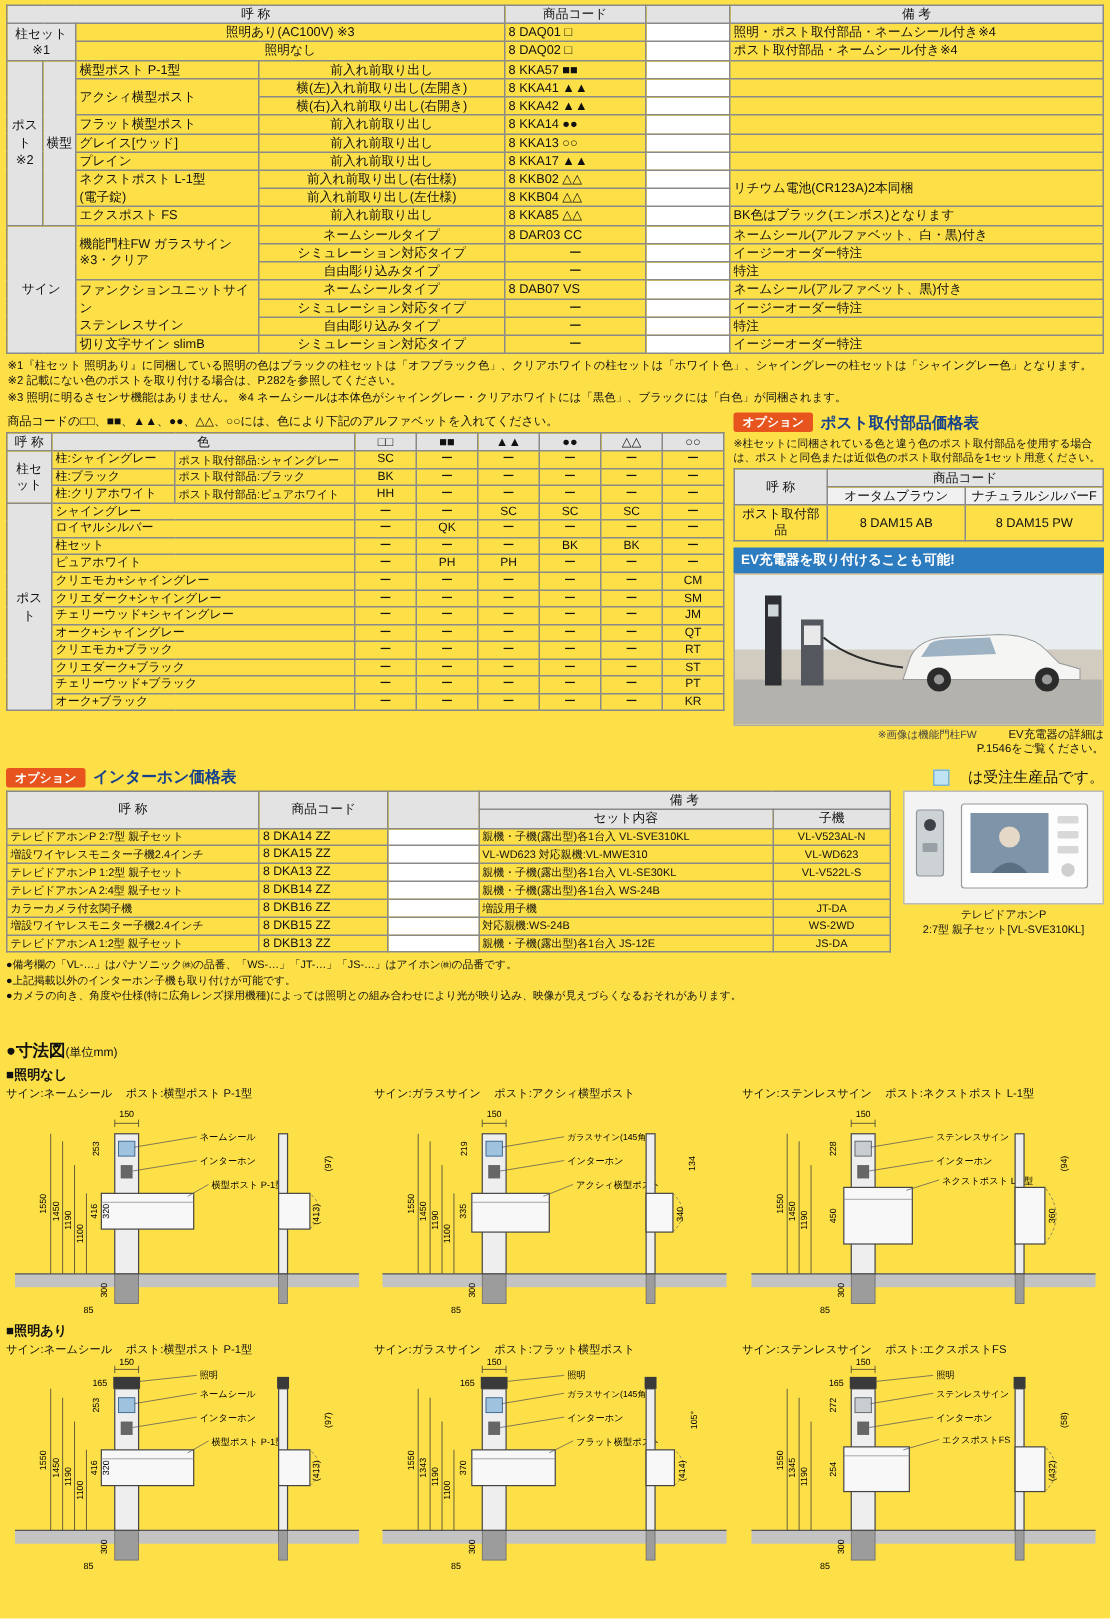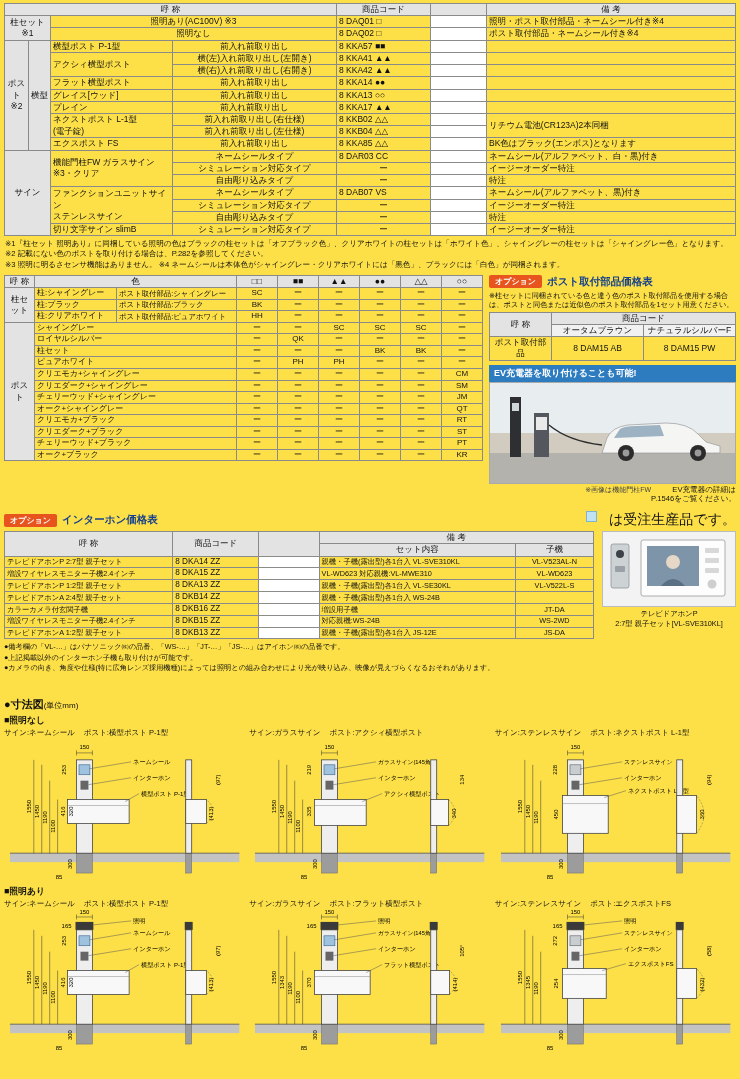--- a/index.html
+++ b/index.html
@@ -29,21 +29,21 @@
   .opt-title{font-size:10.5px;font-weight:700;color:#16418c}
   .smallnote{font-size:7.2px;line-height:1.3;margin:1px 0 2px 0}
   .ev-banner{margin-top:4px;background:#2e7cc0;color:#fff;font-size:9px;font-weight:700;padding:2px 5px}
   .ev-photo{border:1px solid #aaa;display:block}
   .ev-cap{display:flex;justify-content:flex-end;align-items:flex-start;margin-top:1px}
   .ev-cap .l{font-size:7px;color:#444}
   .ev-cap .r{font-size:7.6px;text-align:right;line-height:1.3}
 
   .sec{margin-top:7px}
   .sec-head{display:flex;align-items:center;gap:5px}
-  .mto{margin-left:auto;font-size:14px;display:flex;align-items:flex-start;gap:12px}
+  .mto{margin-left:auto;font-size:10px;display:flex;align-items:center;gap:12px}
   .sq{width:9px;height:9px;background:#bfe3f2;border:1px solid #7fb4cc;display:inline-block}
   .icrow{display:flex;gap:8px;margin-top:2px;align-items:flex-start}
   .ictbl-wrap{width:590px;flex:none}
   .ictbl td{font-size:7.3px}
   .ictbl .code{font-size:8.2px}
   .icphoto{width:134px}
   .icphoto svg{border:1px solid #bbb;display:block}
   .iccap{font-size:7.3px;line-height:1.35;margin-top:2px;text-align:center}
   .icnotes{font-size:7.2px;line-height:1.4;margin-top:3px}
   .icnotes .pick{color:#666}
@@ -213,20 +213,21 @@
   </tbody>
     </table>
 
   <div class="footnotes">
     <div>※1『柱セット 照明あり』に同梱している照明の色はブラックの柱セットは「オフブラック色」、クリアホワイトの柱セットは「ホワイト色」、シャイングレーの柱セットは「シャイングレー色」となります。 ※2 記載にない色のポストを取り付ける場合は、P.282を参照してください。</div>
     <div>※3 照明に明るさセンサ機能はありません。 ※4 ネームシールは本体色がシャイングレー・クリアホワイトには「黒色」、ブラックには「白色」が同梱されます。</div>
   </div>
 
   <div class="midrow">
     <div class="leftcol">
+      <div class="intro">商品コードの□□、■■、▲▲、●●、△△、○○には、色により下記のアルファベットを入れてください。</div>
       <table class="tbl ctbl">
         <colgroup>
             <col style="width:30px">
             <col style="width:82px">
             <col style="width:120px">
             <col style="width:41px">
             <col style="width:41px">
             <col style="width:41px">
             <col style="width:41px">
             <col style="width:41px">

